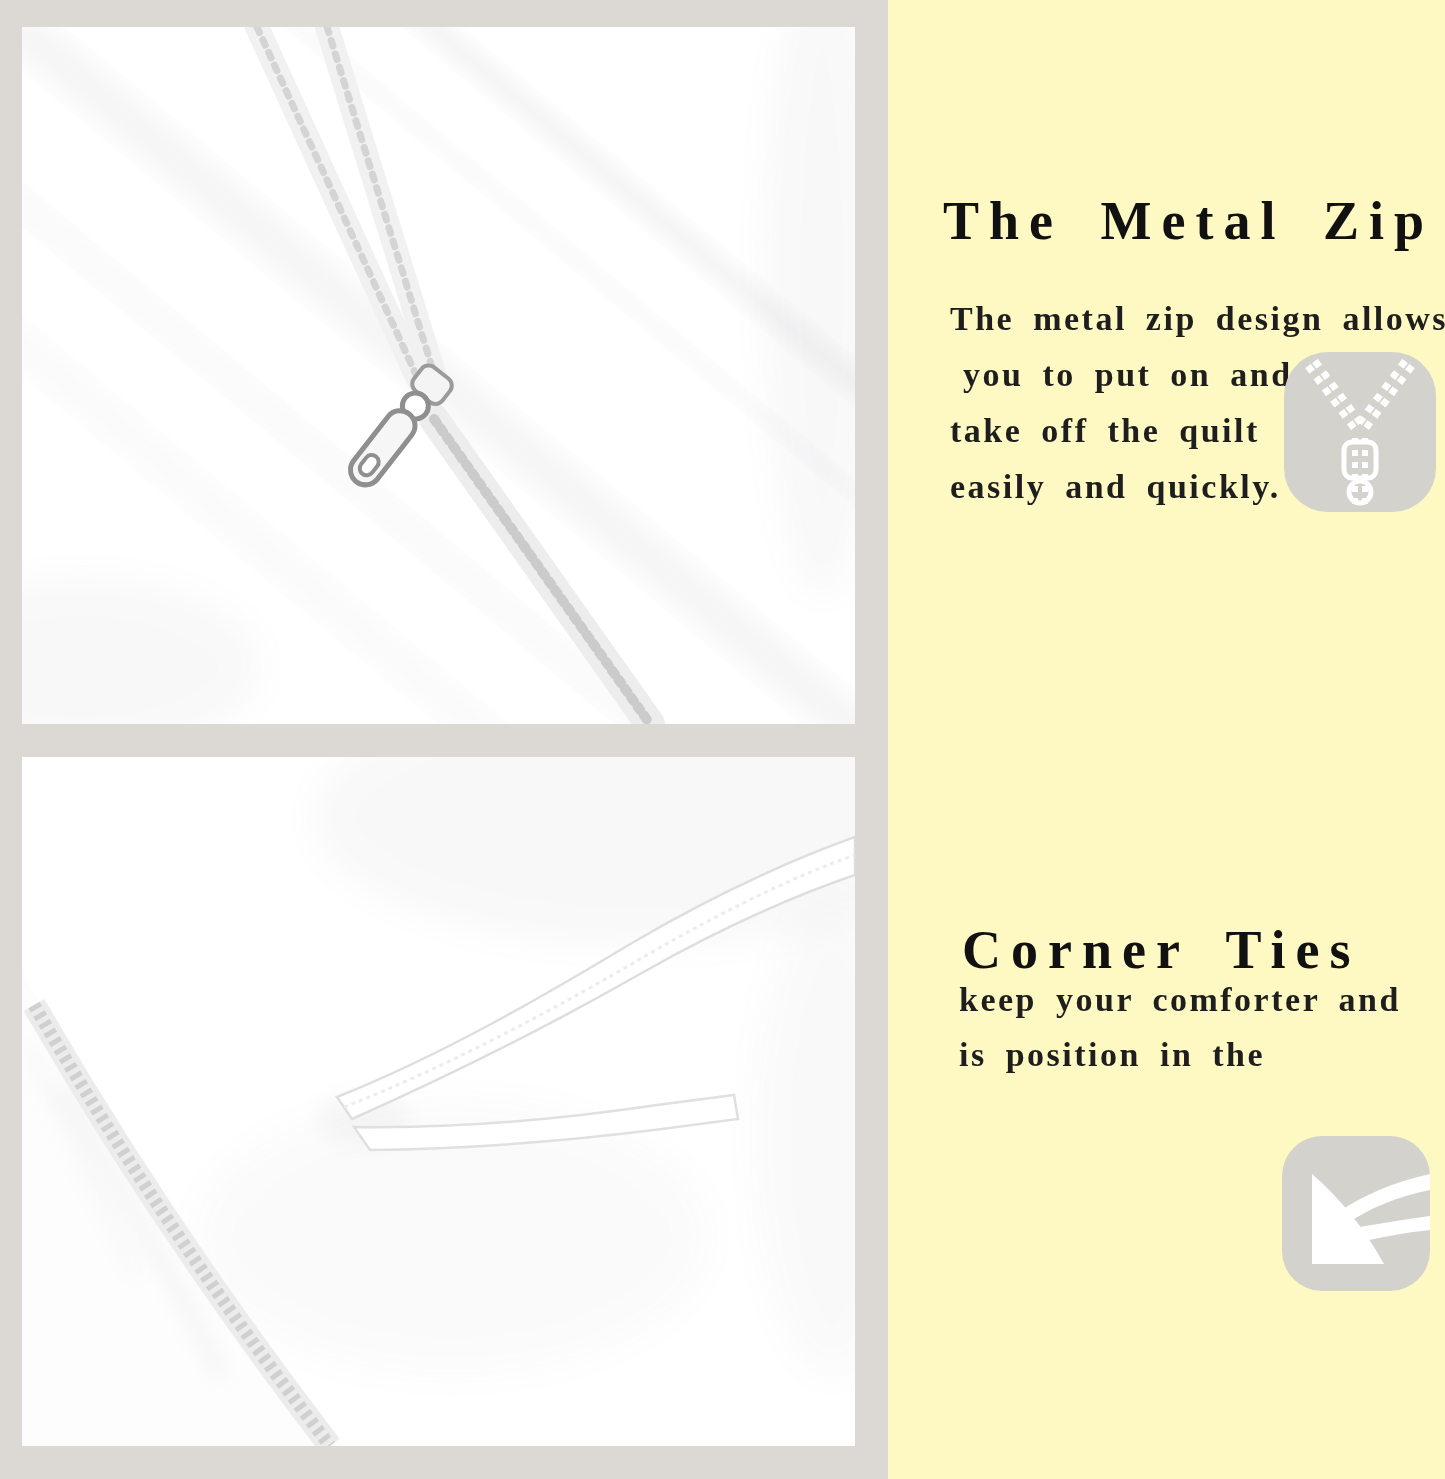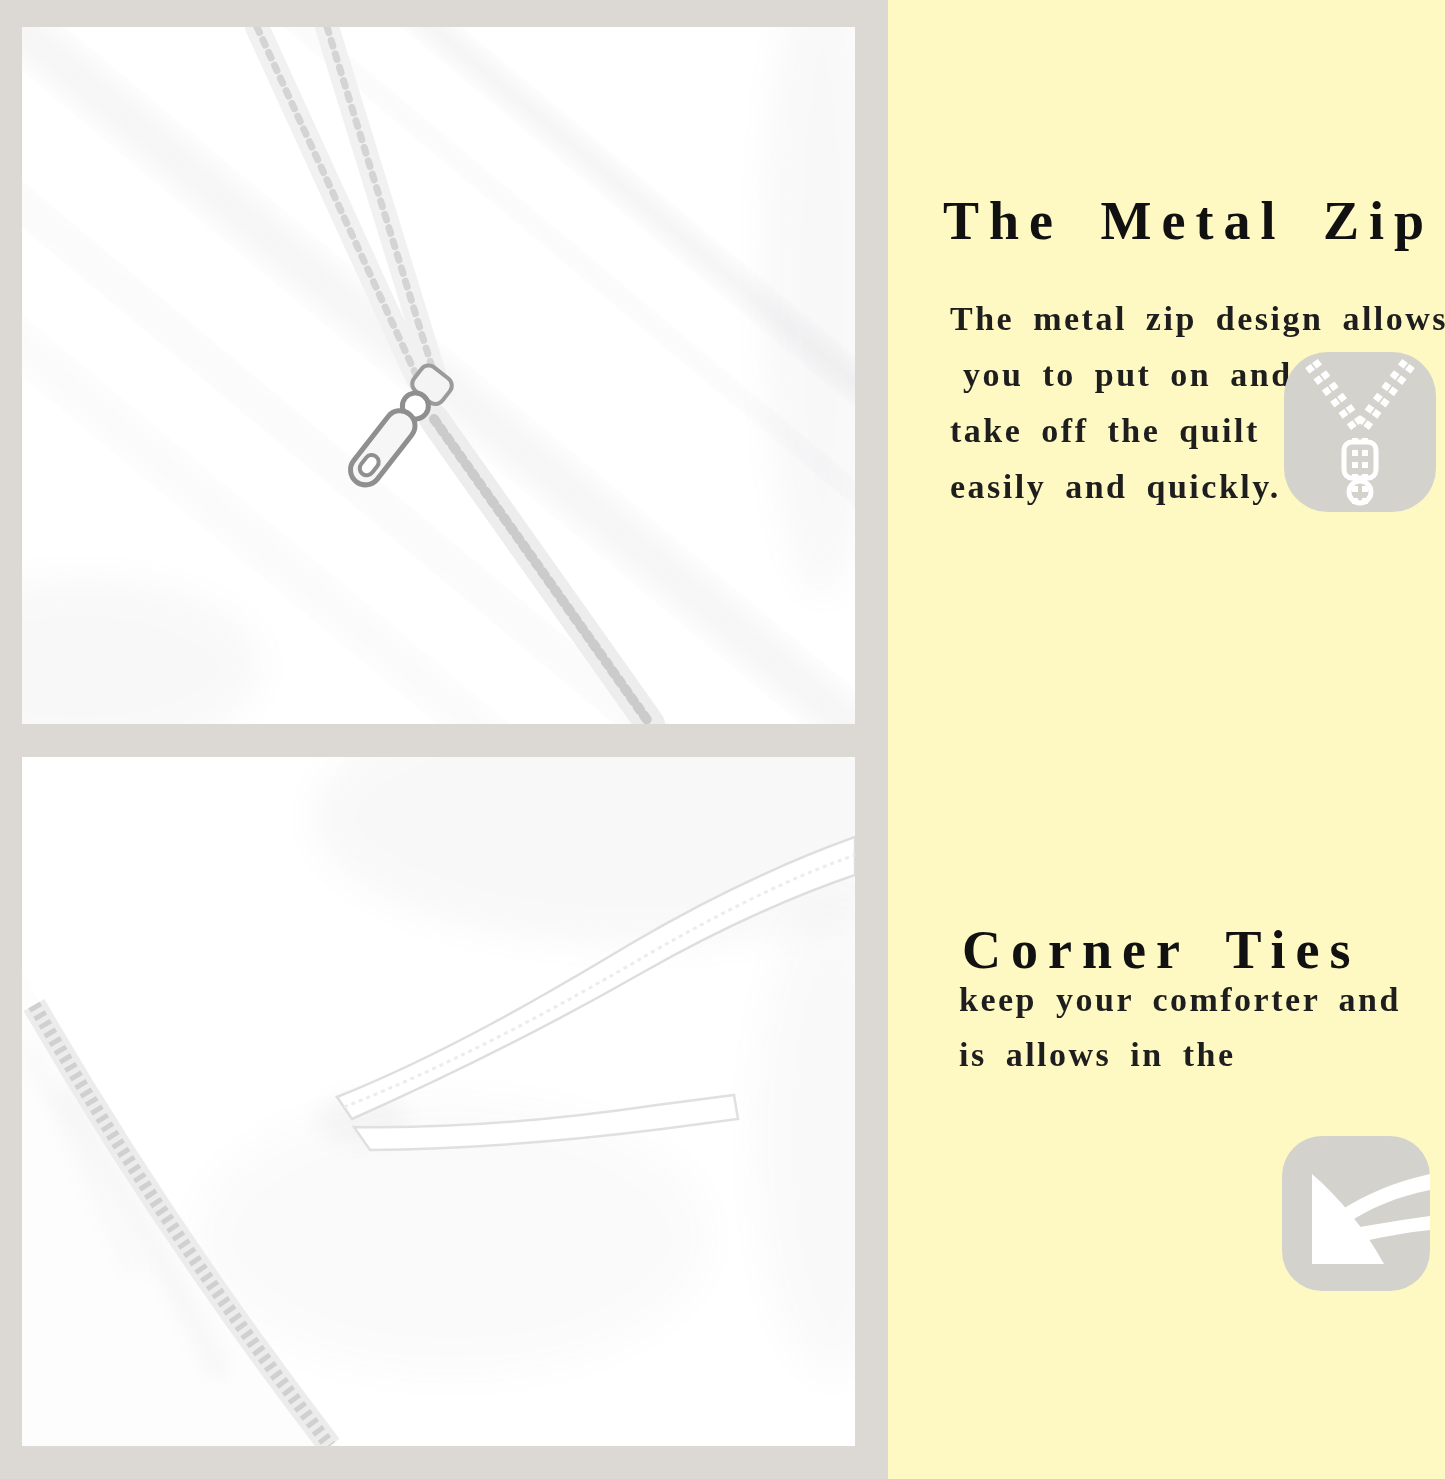--- a/index.html
+++ b/index.html
@@ -176,21 +176,21 @@
         <path d="M81,86 L81,152"></path>
       </g>
       <rect x="60" y="90" width="32" height="36" rx="8" fill="none" stroke="#ffffff" stroke-width="5"></rect>
       <circle cx="76" cy="140" r="11" fill="none" stroke="#ffffff" stroke-width="5"></circle>
     </svg>
   </div>
 
   <h2 class="section-title title-2">Corner Ties</h2>
   <div class="para para-2">
     <div class="pline">keep your comforter and</div>
-    <div class="pline">is allows in the</div>
+    <div class="pline">is position in the</div>
   </div>
   <div class="icon-tile icon-corner">
     <svg viewBox="0 0 148 155">
       <path d="M30,38 L30,128 L102,128 C82,92 58,62 30,38 Z" fill="#ffffff"></path>
       <path d="M56,76 C84,58 112,46 148,38 L148,54 C114,61 88,72 64,88 Z" fill="#ffffff"></path>
       <path d="M62,94 C94,88 120,84 148,80 L148,94 C120,97 94,102 70,108 Z" fill="#ffffff"></path>
     </svg>
   </div>
 
 </div>

